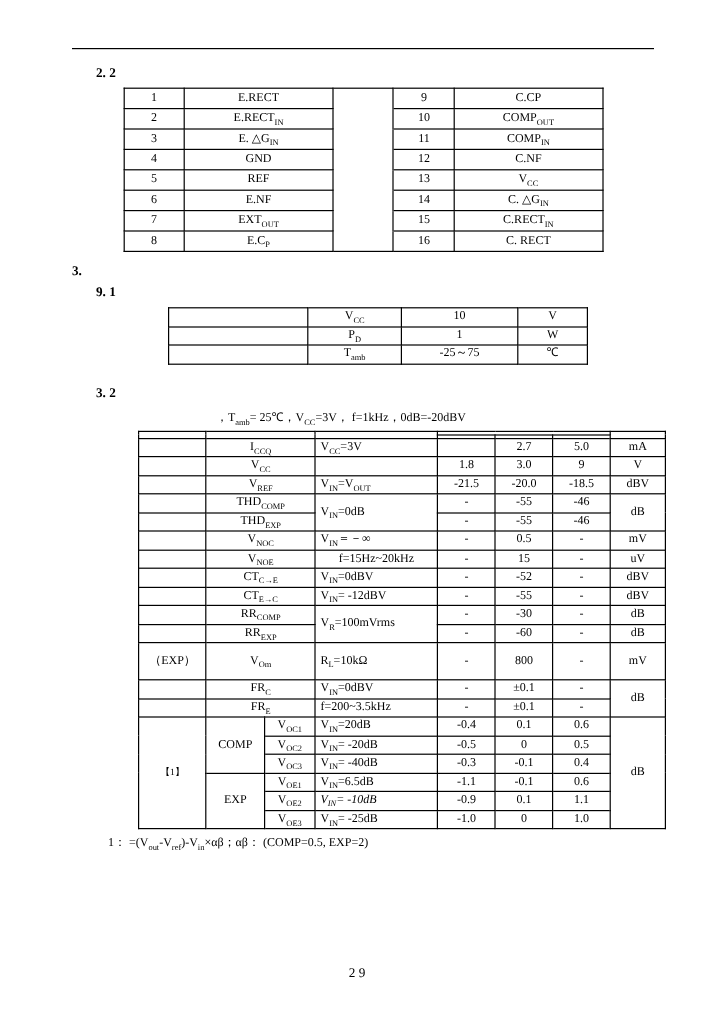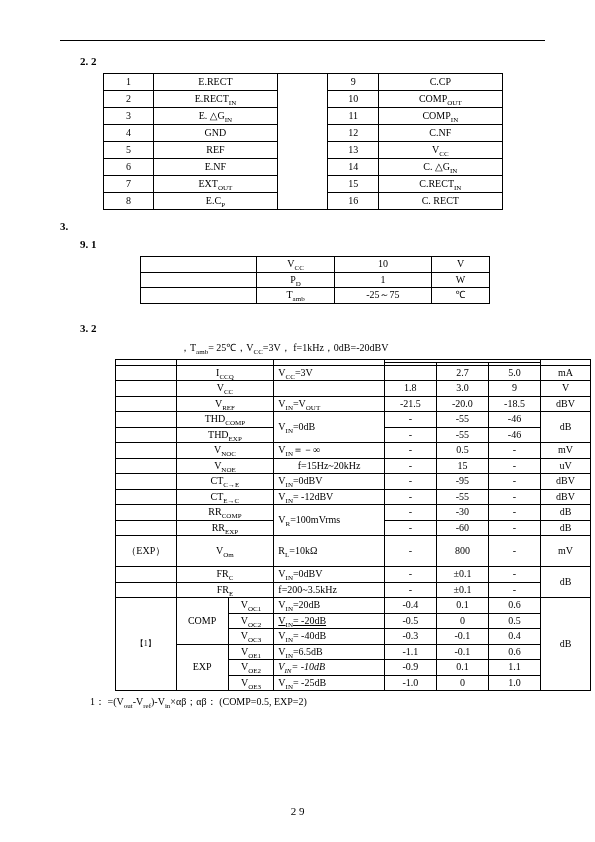--- a/index.html
+++ b/index.html
@@ -161,21 +161,21 @@
           <td style="width:90px">-25～75</td>
           <td style="width:50px">℃</td>
         </tr>
       </tbody>
   </table>
 
   <div style="height:12px;"></div>
   <div class="sec-num">3. 2</div>
   <div class="cond-line" id="cond32">，T<sub>amb</sub>= 25℃，V<sub>CC</sub>=3V，  f=1kHz，0dB=-20dBV</div>
 
-  <table style="width:476px; margin-left:55px;padding-left:12px;">
+  <table style="width:440px; margin-left:55px;padding-left:12px;">
     <tbody id="t32">
         <tr>
           <td rowspan="2" style="width:48px"></td>
           <td rowspan="2" colspan="2" style="width:78px"></td>
           <td rowspan="2" style="width:95px"></td>
           <td colspan="3"></td>
           <td rowspan="2" style="width:38px"></td>
         </tr>
         <tr>
           <td style="width:40px"></td>
@@ -241,21 +241,21 @@
           <td>-</td>
           <td>15</td>
           <td>-</td>
           <td>uV</td>
         </tr>
         <tr>
           <td></td>
           <td colspan="2" class="nowrap">CT<sub>C→E</sub></td>
           <td class="nowrap" style="text-align:left;padding-left:4px;">V<sub>IN</sub>=0dBV</td>
           <td>-</td>
-          <td>-95</td>
+          <td>-52</td>
           <td>-</td>
           <td>dBV</td>
         </tr>
         <tr>
           <td></td>
           <td colspan="2" class="nowrap">CT<sub>E→C</sub></td>
           <td class="nowrap" style="text-align:left;padding-left:4px;">V<sub>IN</sub>= -12dBV</td>
           <td>-</td>
           <td>-55</td>
           <td>-</td>
@@ -309,21 +309,21 @@
           <td rowspan="3" style="width:40px">COMP</td>
           <td style="width:34px" class="nowrap">V<sub>OC1</sub></td>
           <td class="nowrap" style="text-align:left;padding-left:4px;">V<sub>IN</sub>=20dB</td>
           <td>-0.4</td>
           <td>0.1</td>
           <td>0.6</td>
           <td rowspan="6">dB</td>
         </tr>
         <tr>
           <td style="width:34px" class="nowrap">V<sub>OC2</sub></td>
-          <td class="nowrap" style="text-align:left;padding-left:4px;text-decoration:underline;">V<sub>IN</sub>= -20dB</td>
+          <td class="nowrap" style="text-align:left;padding-left:4px;">V<sub>IN</sub>= -20dB</td>
           <td>-0.5</td>
           <td>0</td>
           <td>0.5</td>
         </tr>
         <tr>
           <td style="width:34px" class="nowrap">V<sub>OC3</sub></td>
           <td class="nowrap" style="text-align:left;padding-left:4px;">V<sub>IN</sub>= -40dB</td>
           <td>-0.3</td>
           <td>-0.1</td>
           <td>0.4</td>

